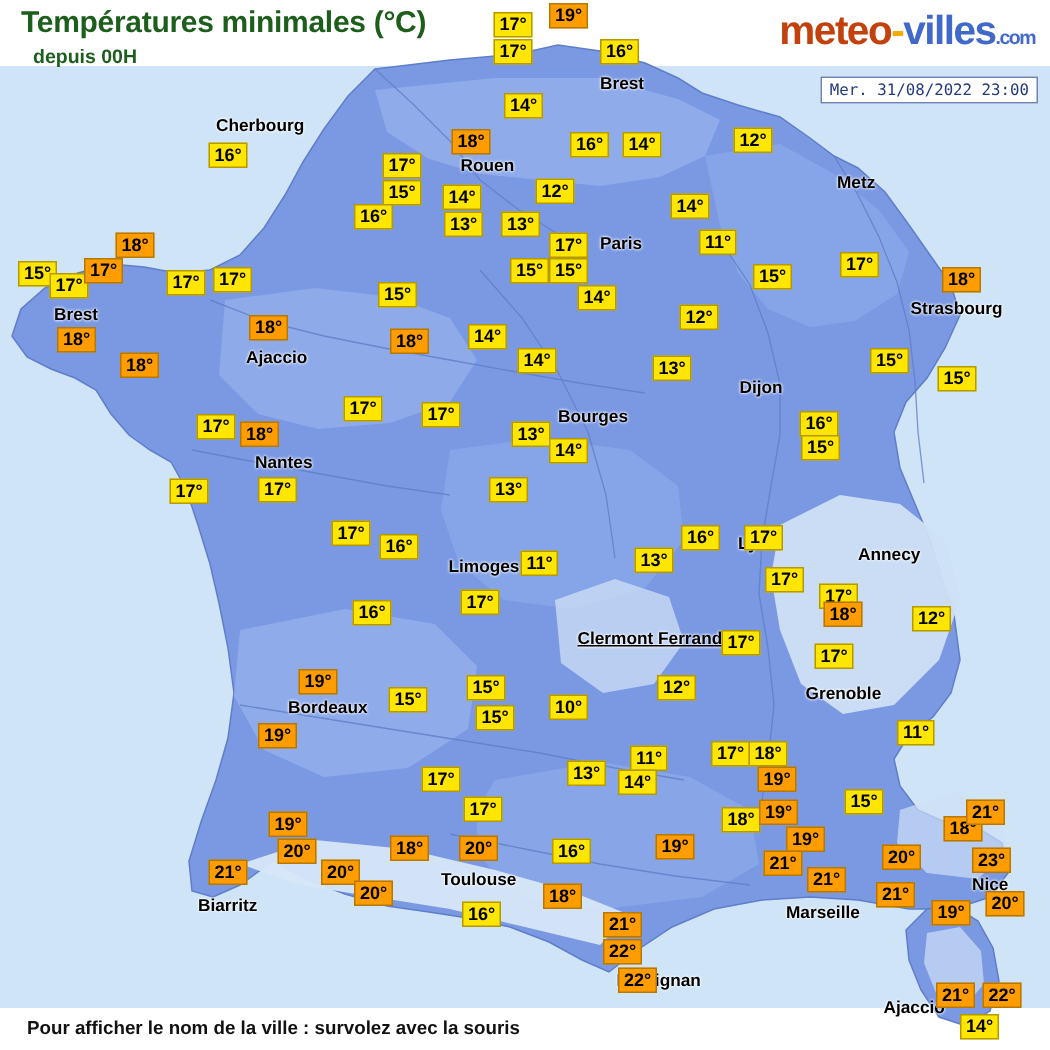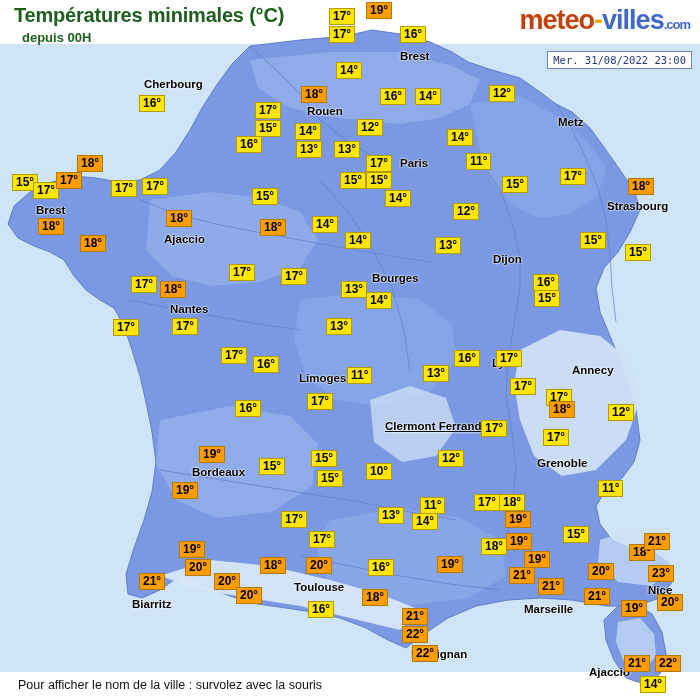--- a/index.html
+++ b/index.html
@@ -39,21 +39,21 @@
   .brand .com{color:#4169c9;font-size:13px;}
   .timestamp{
     position:absolute;right:8px;top:51px;
     font-family:"DejaVu Sans Mono", monospace;
     font-size:10.5px;color:#243a7a;
     background:#ffffff;border:1px solid #6e84b8;
     padding:2px 5px 2px 5px;
   }
   .footer{
     position:absolute;left:18px;bottom:8px;
-    font-size:12.5px;font-weight:normal;color:#111;
+    font-size:12.5px;font-weight:bold;color:#111;
   }
 
   
   .tlabel{
     position:absolute;
     font-size:12px;font-weight:bold;
     color:#000;
     padding:1px 3px 1px 3px;
     border:1px solid rgba(120,90,0,.55);
     line-height:13px;

